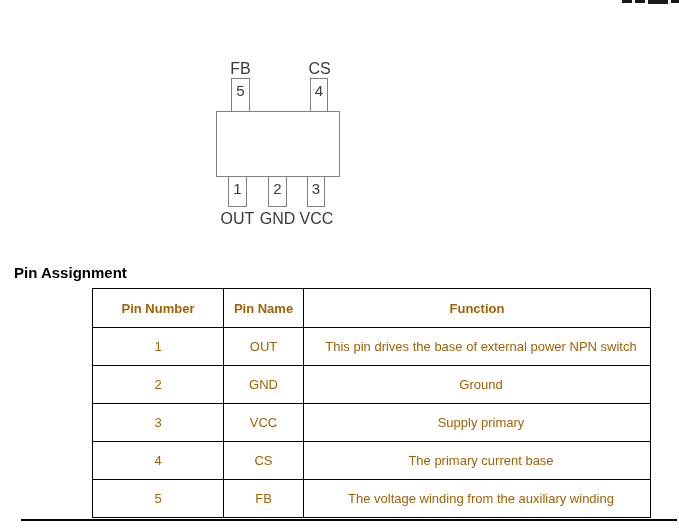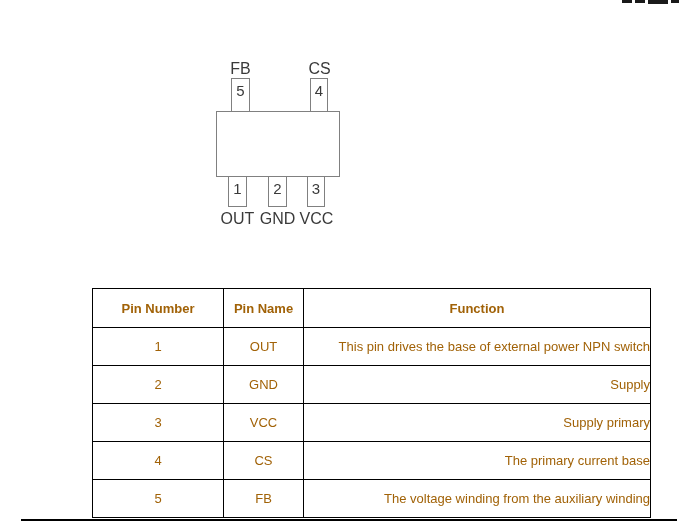--- a/index.html
+++ b/index.html
@@ -92,21 +92,21 @@
     padding: 0;
     overflow: hidden;
     white-space: nowrap;
   }
   .pin-table th { height: 39px; font-weight: bold; text-align: center; }
   .pin-table td { height: 38px; font-weight: normal; }
   .col-num  { width: 131px; }
   .col-name { width: 80px; }
   .col-func { width: 347px; }
   td.cell-num, td.cell-name { text-align: center; }
-  td.cell-func { text-align: right; padding-left: 8px; }
+  td.cell-func { text-align: center; padding-left: 8px; }
 
   
   .footer-rule {
     position: absolute;
     left: 21px; top: 519px;
     width: 656px; height: 2px;
     background: #000000;
   }
 </style>
 </head>
@@ -143,20 +143,21 @@
     </div>
     <div class="pin pin-bottom pin-3">
       <span>3</span>
     </div>
 
     <span class="pin-label lbl-bottom lbl-out">OUT</span>
     <span class="pin-label lbl-bottom lbl-gnd">GND</span>
     <span class="pin-label lbl-bottom lbl-vcc">VCC</span>
   </div>
 
+  <div class="section-title title-assign">Pin Assignment</div>
 
   <table class="pin-table">
     <colgroup>
       <col class="col-num">
         <col class="col-name">
         <col class="col-func">
     </colgroup>
     <thead>
       <tr>
         <th>Pin Number</th>
@@ -166,21 +167,21 @@
     </thead>
     <tbody>
       <tr>
         <td class="cell-num">1</td>
         <td class="cell-name">OUT</td>
         <td class="cell-func">This pin drives the base of external power NPN switch</td>
       </tr>
       <tr>
         <td class="cell-num">2</td>
         <td class="cell-name">GND</td>
-        <td class="cell-func">Supply</td>
+        <td class="cell-func">Ground</td>
       </tr>
       <tr>
         <td class="cell-num">3</td>
         <td class="cell-name">VCC</td>
         <td class="cell-func">Supply primary</td>
       </tr>
       <tr>
         <td class="cell-num">4</td>
         <td class="cell-name">CS</td>
         <td class="cell-func">The primary current base</td>

